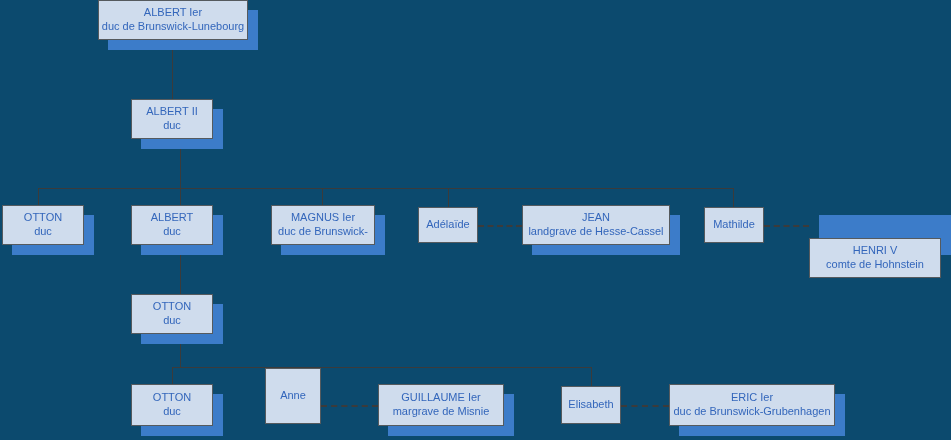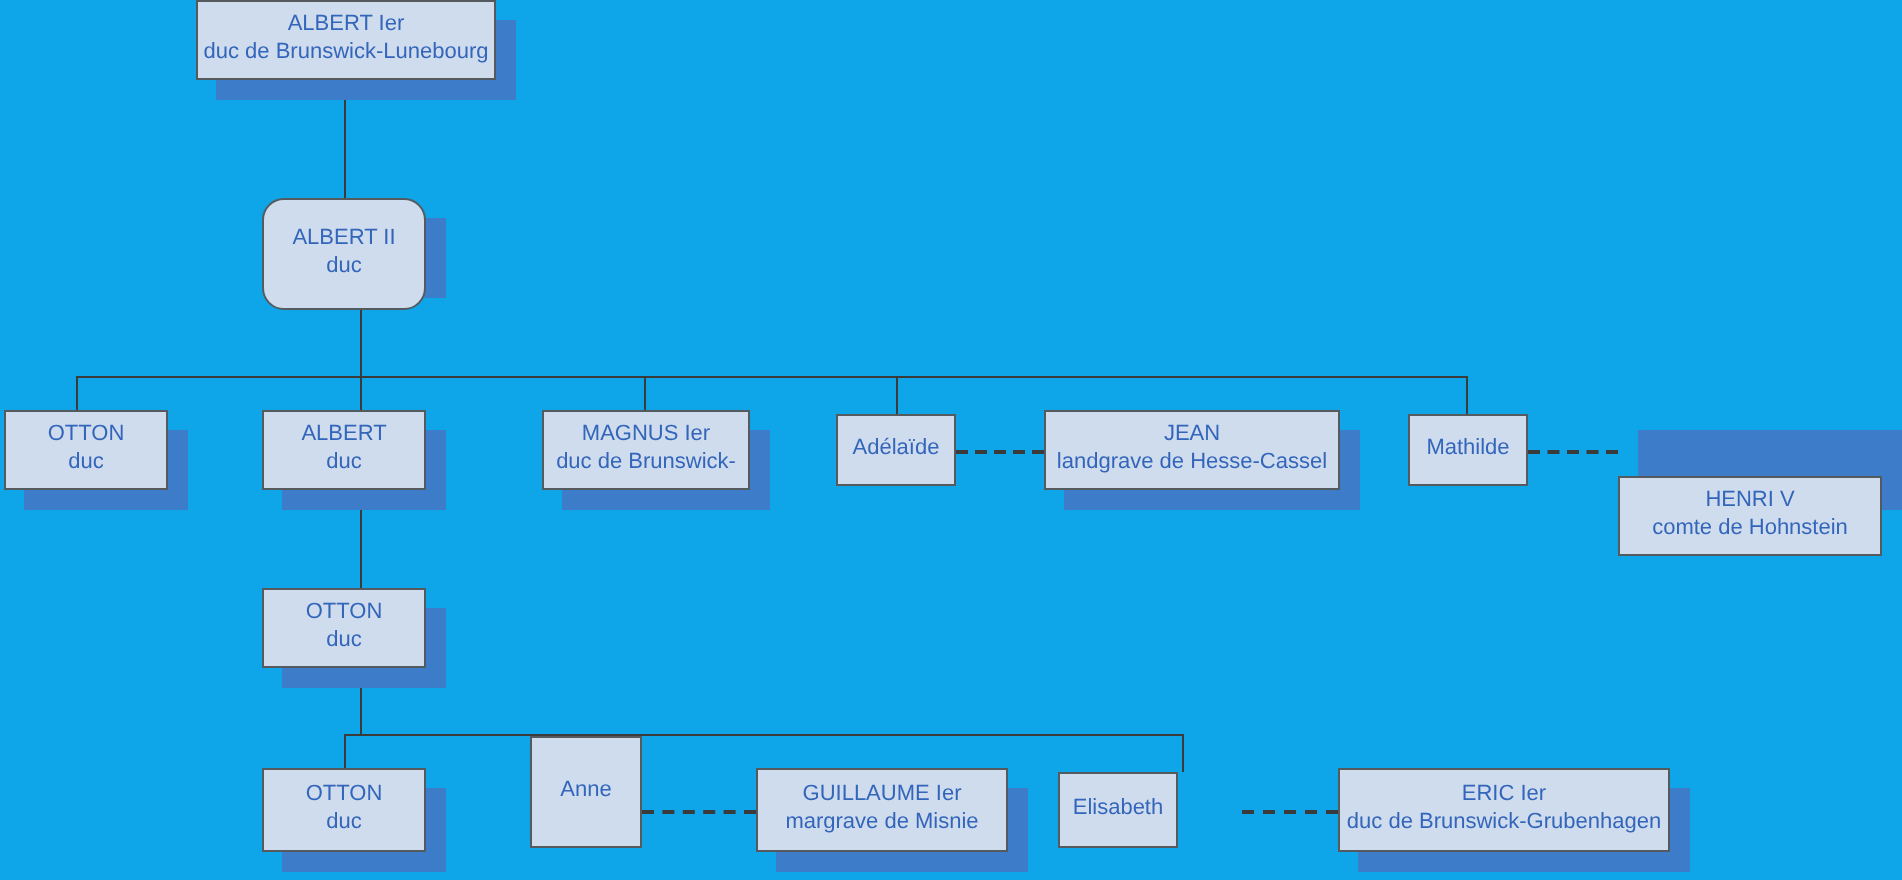--- a/index.html
+++ b/index.html
@@ -7,21 +7,21 @@
     padding: 0;
     background: #ffffff;
   }
   body {
     font-family: "Liberation Sans", sans-serif;
   }
   #chart {
     position: relative;
     width: 951px;
     height: 440px;
-    background: #0ea5e9;
+    background: #0c4a6e;
     overflow: hidden;
   }
 
   
   .line {
     position: absolute;
     background: #3b3b3b;
   }
   .line.h { height: 1px; }
   .line.v { width: 1px; }
@@ -99,21 +99,21 @@
   <div class="shadow" style="left:141px; top:304px; width:82px; height:40px;"></div>
   <div class="shadow" style="left:141px; top:394px; width:82px; height:42px;"></div>
   <div class="shadow" style="left:388px; top:394px; width:126px; height:42px;"></div>
   <div class="shadow" style="left:679px; top:394px; width:166px; height:42px;"></div>
 
   <div class="node" style="left:98px; top:0px; width:150px; height:40px;">
     <span class="l1">ALBERT Ier</span>
     <span class="l2">duc de Brunswick-Lunebourg</span>
   </div>
 
-  <div class="node" style="left:131px; top:99px; width:82px; height:56px;border-radius:11px;">
+  <div class="node" style="left:131px; top:99px; width:82px; height:40px;">
     <span class="l1">ALBERT II</span>
     <span class="l2">duc</span>
   </div>
 
   <div class="node" style="left:2px; top:205px; width:82px; height:40px;">
     <span class="l1">OTTON</span>
     <span class="l2">duc</span>
   </div>
 
   <div class="node" style="left:131px; top:205px; width:82px; height:40px;">
@@ -156,21 +156,21 @@
 
   <div class="node" style="left:265px; top:368px; width:56px; height:56px;">
     <span class="l1">Anne</span>
   </div>
 
   <div class="node" style="left:378px; top:384px; width:126px; height:42px;">
     <span class="l1">GUILLAUME Ier</span>
     <span class="l2">margrave de Misnie</span>
   </div>
 
-  <div class="node" style="left:529px; top:386px; width:60px; height:38px;">
+  <div class="node" style="left:561px; top:386px; width:60px; height:38px;">
     <span class="l1">Elisabeth</span>
   </div>
 
   <div class="node" style="left:669px; top:384px; width:166px; height:42px;">
     <span class="l1">ERIC Ier</span>
     <span class="l2">duc de Brunswick-Grubenhagen</span>
   </div>
 
 </div>
 

